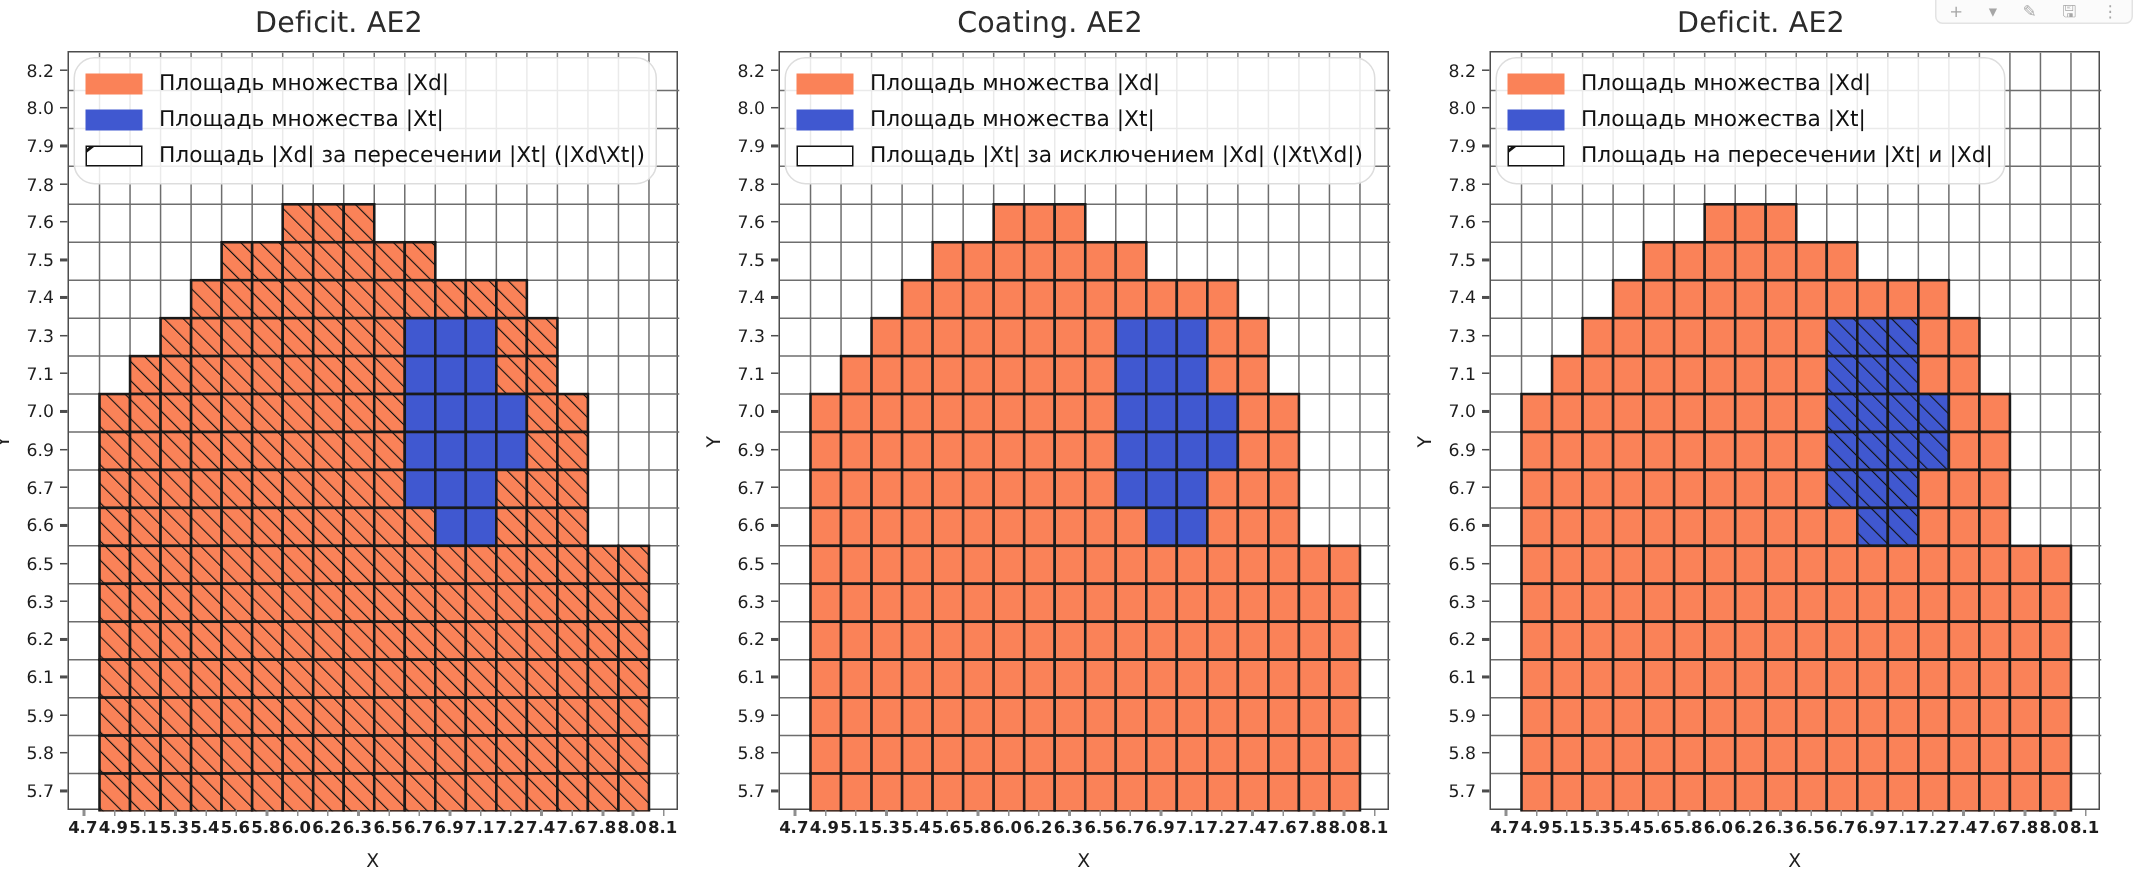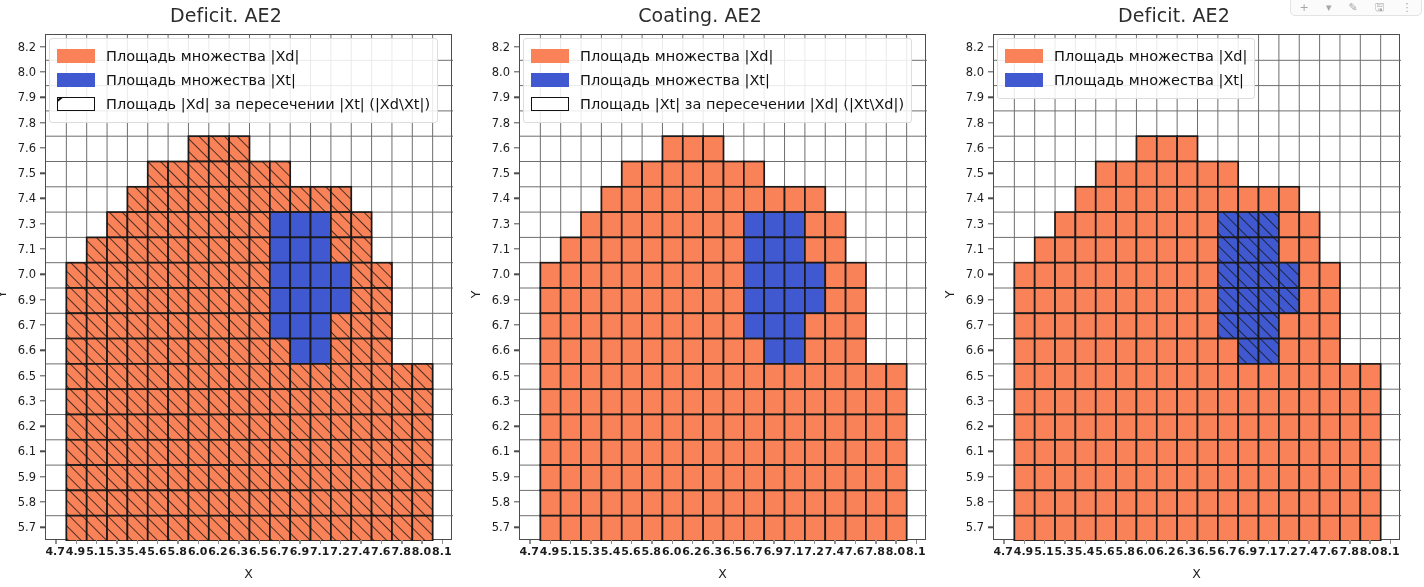--- a/index.html
+++ b/index.html
@@ -68,21 +68,21 @@
   .ylabel {
     position: absolute; font-size: 12.5px; color: #1d1d1d;
     transform-origin: center center;
   }
 
   
   .legend {
     position: absolute; z-index: 7;
     background: rgba(255,255,255,0.86);
     border: 1px solid #ddd;
-    border-radius: 3px;
+    border-radius: 14px;
     padding: 5px 7px 6px 7px;
   }
   .legend-row {
     display: flex; align-items: center;
     height: 24px; white-space: nowrap;
   }
   .swatch {
     width: 38px; height: 14px; margin-right: 11px;
     flex: 0 0 auto;
   }
@@ -1096,21 +1096,21 @@
           <div class="legend-row">
             <span class="swatch orange"></span>
             <span class="legend-text">Площадь множества |Xd|</span>
           </div>
           <div class="legend-row">
             <span class="swatch blue"></span>
             <span class="legend-text">Площадь множества  |Xt|</span>
           </div>
           <div class="legend-row">
             <span class="swatch plain"></span>
-            <span class="legend-text">Площадь |Xt| за пересечении |Xd| (|Xt\Xd|)</span>
+            <span class="legend-text">Площадь |Xt| за исключением |Xd| (|Xt\Xd|)</span>
           </div>
         </div>
       </div>
       <div class="panel" style="left: 948px; width: 474px;">
         <div class="panel-title" style="width: 452px;">Deficit. AE2</div>
         <div class="plot" style="left: 45px; top: 34px; width: 407px; height: 506px;">
           <svg class="grid-svg" width="407" height="506">
             <line x1="20.35" y1="0" x2="20.35" y2="506" stroke="#6e6e6e" stroke-width="1"></line>
             <line x1="40.7" y1="0" x2="40.7" y2="506" stroke="#6e6e6e" stroke-width="1"></line>
             <line x1="61.050000000000004" y1="0" x2="61.050000000000004" y2="506" stroke="#6e6e6e" stroke-width="1"></line>
@@ -1499,17 +1499,21 @@
         <div class="ylabel" style="left: -2px; top: 287px; transform: rotate(-90deg);">Y</div>
         <div class="legend" style="left: 49px; top: 38px;">
           <div class="legend-row">
             <span class="swatch orange"></span>
             <span class="legend-text">Площадь множества |Xd|</span>
           </div>
           <div class="legend-row">
             <span class="swatch blue"></span>
             <span class="legend-text">Площадь множества  |Xt|</span>
           </div>
+          <div class="legend-row">
+            <span class="swatch hatch"></span>
+            <span class="legend-text">Площадь на пересечении |Xt| и |Xd|</span>
+          </div>
         </div>
       </div>
     </div>
 
 </div>
 
 </body></html>

